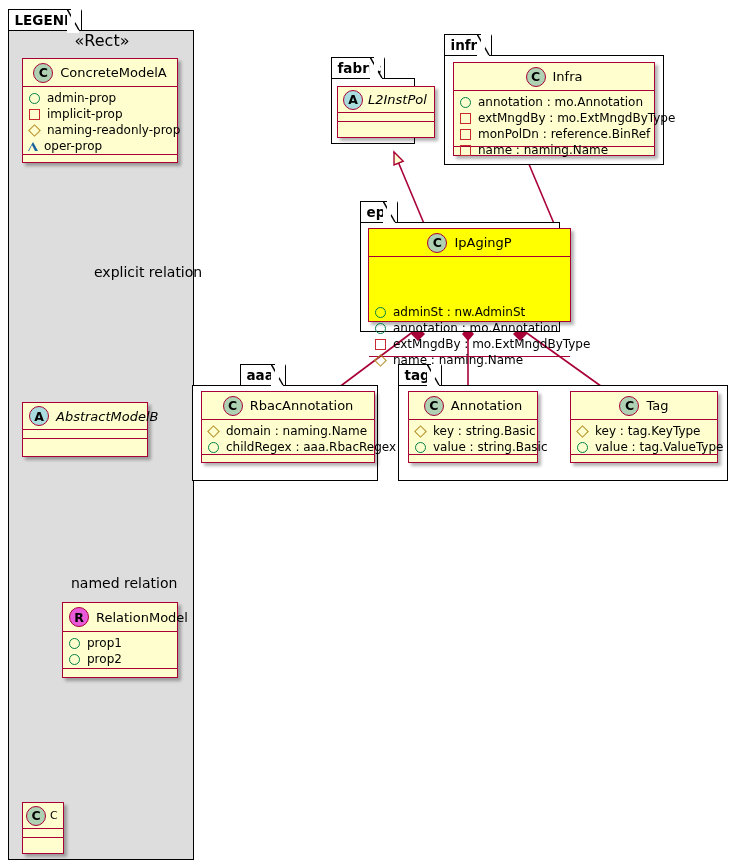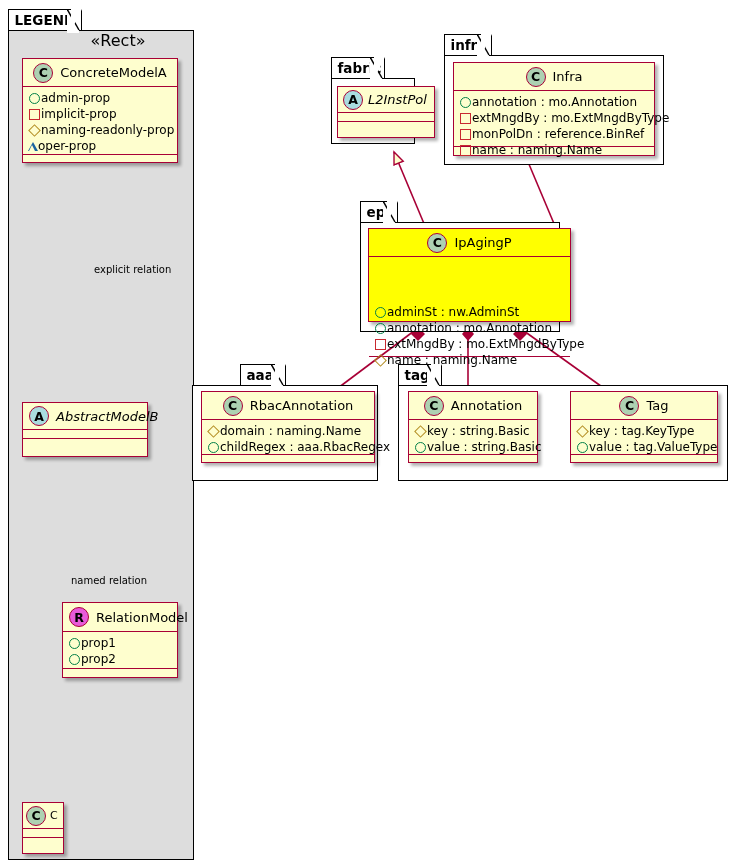--- a/index.html
+++ b/index.html
@@ -22,21 +22,21 @@
   
   .cls{position:absolute;box-sizing:border-box;border:1.4px solid #A80036;
        background:#FEFECE;box-shadow:3px 3px 3px rgba(0,0,0,0.30);}
   .cls.hl{background:#FFFF00;}
   .cls .hdr{box-sizing:border-box;border-bottom:1.4px solid #A80036;
             height:28px;display:flex;align-items:center;justify-content:center;
             gap:7px;padding:0 8px;}
   .cls .hdr .nm{font-size:13px;color:#000;white-space:nowrap;}
   .cls .hdr .nm.ital{font-style:italic;}
   .cls .attrs{box-sizing:border-box;border-bottom:1.4px solid #A80036;padding:3px 4px 3px 5px;}
-  .cls .attrs .row{display:flex;align-items:center;height:16px;white-space:nowrap;}
+  .cls .attrs .row{display:flex;align-items:center;gap:6px;height:16px;white-space:nowrap;}
   .cls .attrs .row .tx{font-size:12px;color:#000;}
   .cls .meth{box-sizing:border-box;height:9px;}
 
   
   .badge{width:18px;height:18px;border-radius:50%;display:flex;align-items:center;
          justify-content:center;font-size:12.5px;font-weight:bold;flex:0 0 auto;}
   .badge.c{background:#ADD1B2;border:1.4px solid #A80036;color:#000;}
   .badge.a{background:#A9DCDF;border:1.4px solid #A80036;color:#000;}
   .badge.r{background:#E85AD9;border:1.4px solid #A80036;color:#000;}
 
@@ -48,21 +48,21 @@
   .mk.tri{width:0;height:0;border-left:5.5px solid transparent;border-right:5.5px solid transparent;
           border-bottom:9.5px solid transparent;margin-top:1px;position:relative;}
   .mk.tri::after{content:"";position:absolute;left:-5.5px;top:0;width:0;height:0;
           border-left:5.5px solid transparent;border-right:5.5px solid transparent;
           border-bottom:9.5px solid #1963A0;}
   .mk.tri::before{content:"";position:absolute;left:-3.6px;top:3.2px;width:0;height:0;z-index:2;
           border-left:3.6px solid transparent;border-right:3.6px solid transparent;
           border-bottom:6.3px solid #FEFECE;}
 
   
-  .elab{position:absolute;font-size:10px;color:#000;white-space:nowrap;}
+  .elab{position:absolute;font-size:14px;color:#000;white-space:nowrap;}
 
   #edges{position:absolute;left:0;top:0;width:736px;height:868px;pointer-events:none;}
 </style>
 </head>
 <body>
 
 <div id="stage">
 
   <svg id="edges" width="736" height="868" viewBox="0 0 736 868">
     <defs>
@@ -97,21 +97,21 @@
   <div class="pkg shaded" style="left:8px;top:30px;width:186px;height:830px;">
     <div class="pkg-tab" style="width:74px;">
       <span>LEGEND</span>
       <span class="slash">
         <svg width="13" height="24">
             <path d="M0,0 L12,21 L12,24 L0,24 z" fill="#FFFFFF" stroke="none"></path>
         <path d="M0,0 L12,21" stroke="#000000" stroke-width="1.5" fill="none"></path>
           </svg>
       </span>
     </div>
-    <div class="stereo" style="left:0;top:10px;width:186px;text-align:center;margin-left:16px;">«Rect»</div>
+    <div class="stereo" style="left:0;top:10px;width:186px;text-align:center;">«Rect»</div>
   </div>
 
   <div class="cls" style="left:22px;top:58px;width:156px;height:105px;">
     <div class="hdr">
       <span class="badge c">C</span>
       <span class="nm">ConcreteModelA</span>
     </div>
     <div class="attrs" style="height:68px;">
       <div class="row">
         <span class="mk circ"></span>

